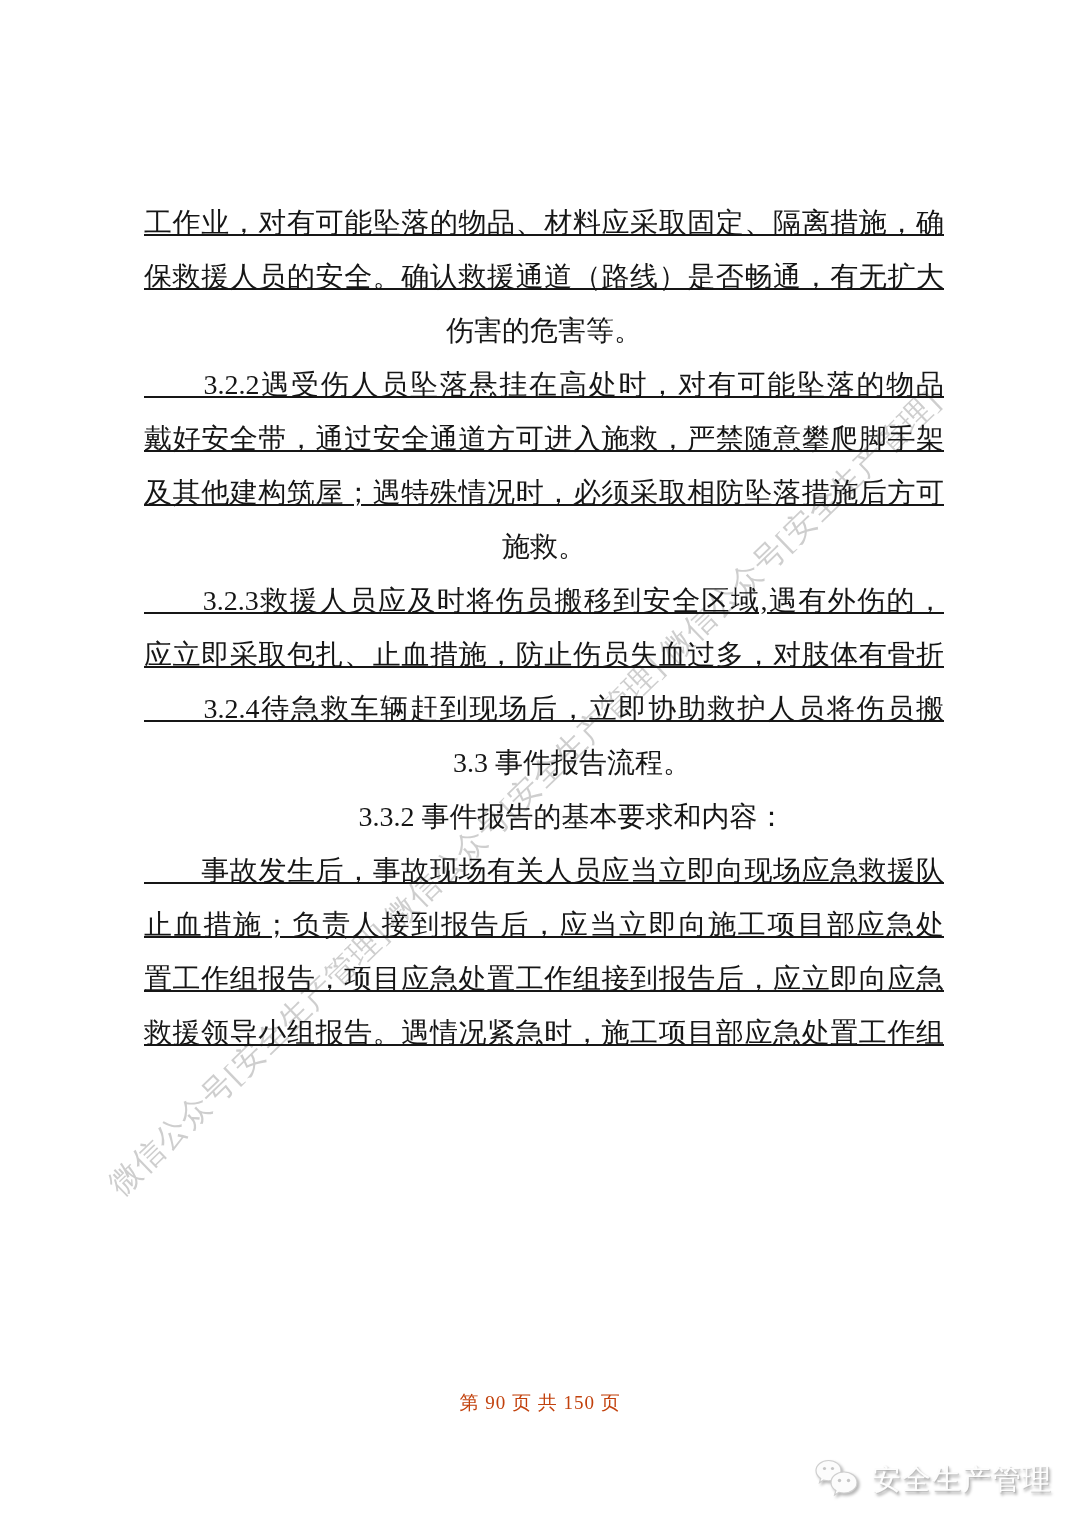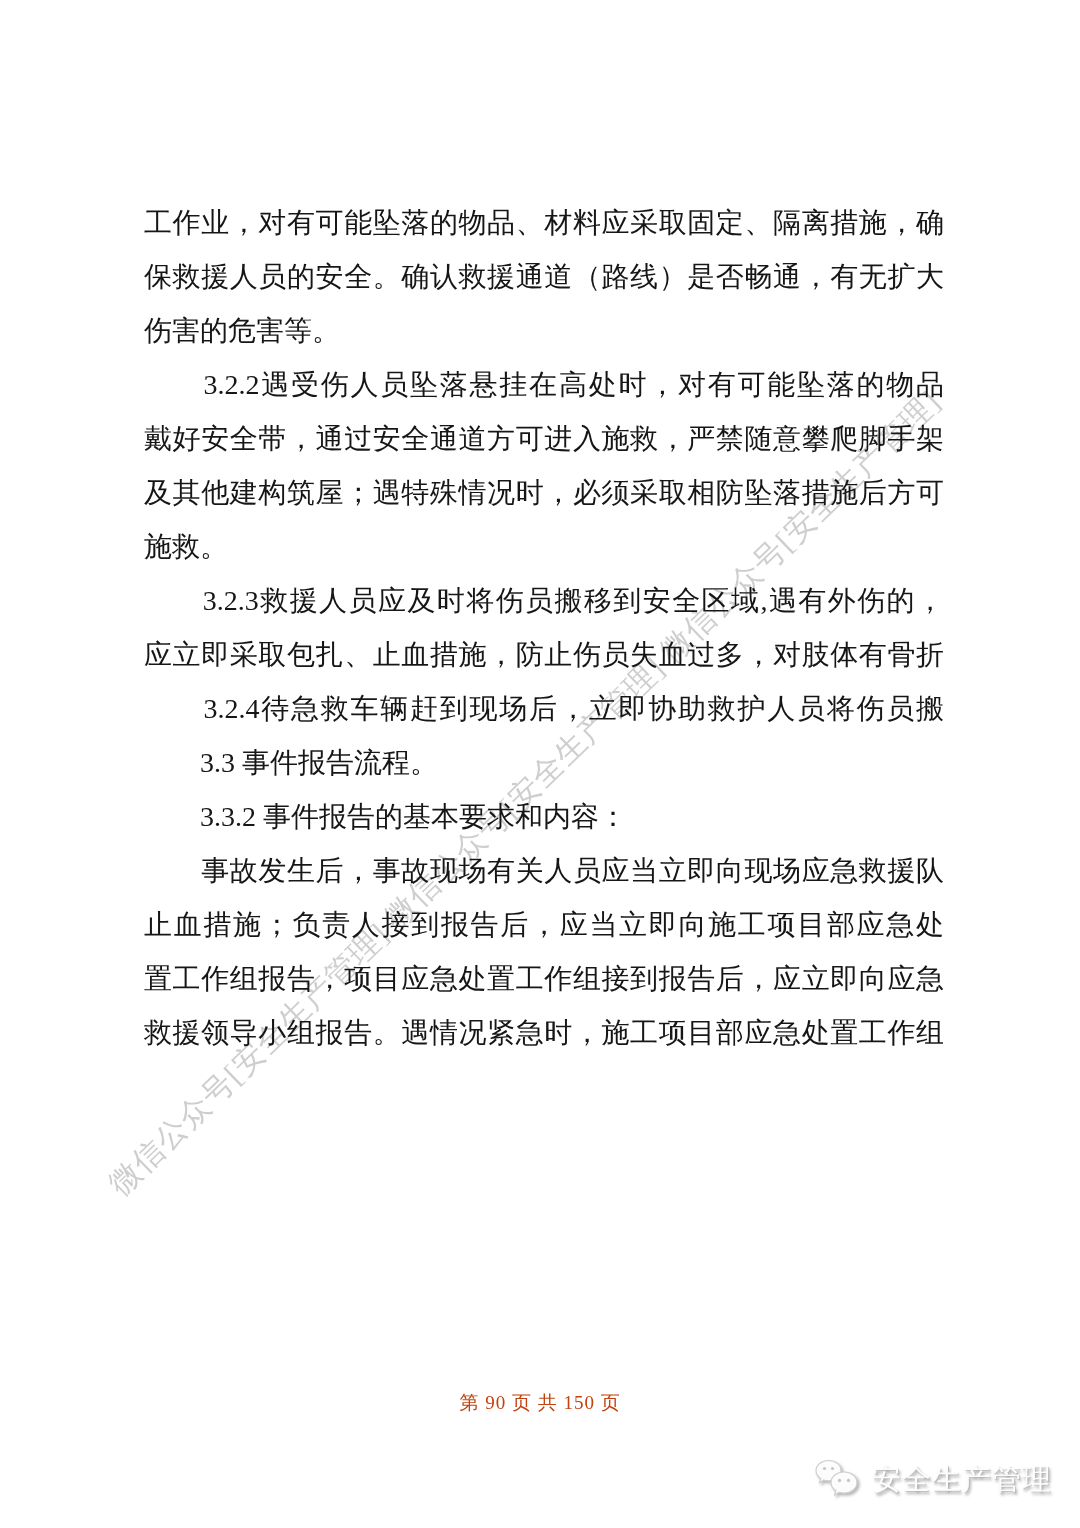--- a/index.html
+++ b/index.html
@@ -31,25 +31,26 @@
     position: absolute;
     left: 144px;
     top: 196px;
     width: 800px;
     color: #161616;
     font-size: 28px;
   }
   .line {
     height: 54px;
     line-height: 54px;
-    text-align: left;
+    text-align: center;
   }
   .line.fill {
     text-align: justify;
     text-align-last: justify;
+    text-decoration: underline;
   }
   
   .footer {
     position: absolute;
     left: 0;
     top: 1390px;
     width: 100%;
     text-align: center;
     font-size: 19px;
     color: #c2410c;

